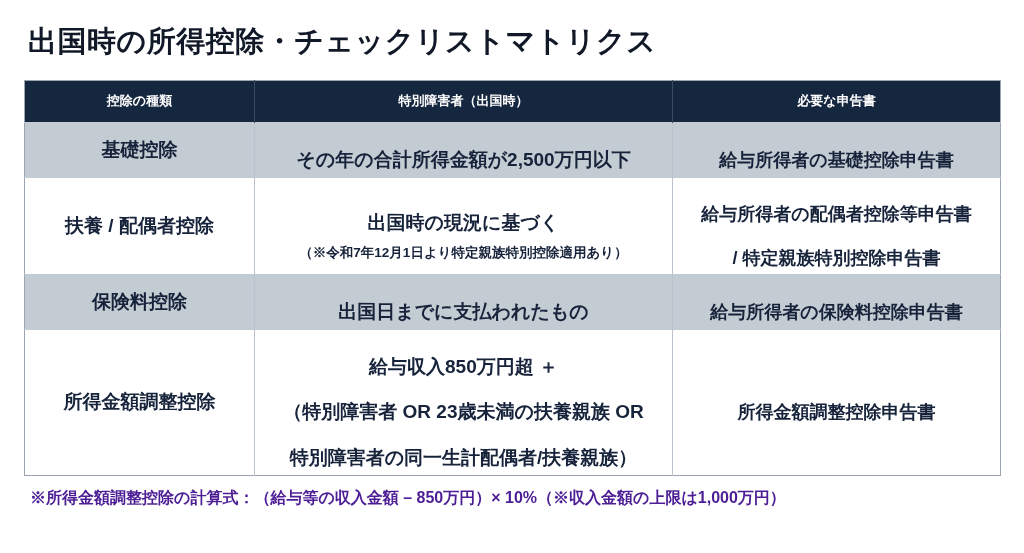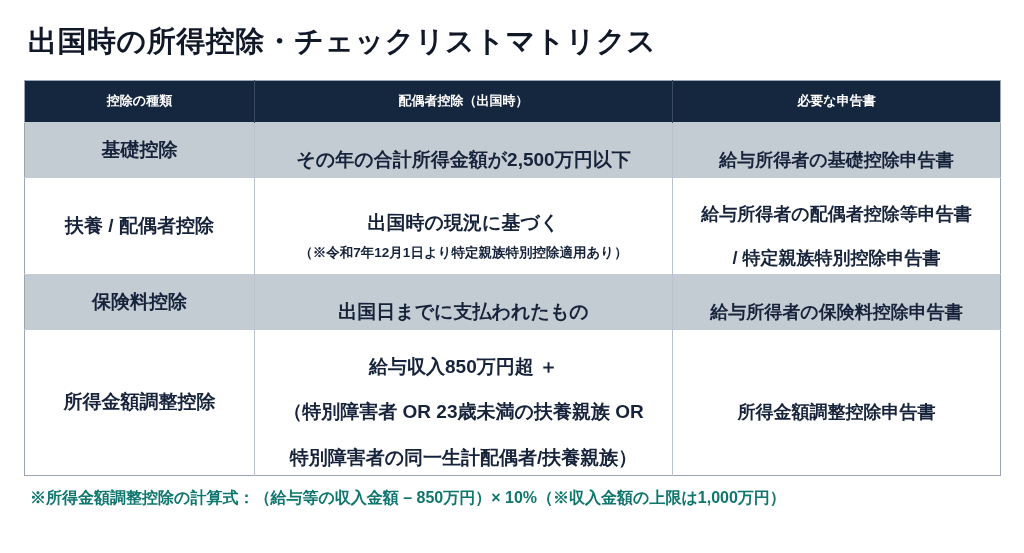--- a/index.html
+++ b/index.html
@@ -88,40 +88,40 @@
     margin-top: 8px;
   }
   .line {
     display: block;
     margin-top: 20px;
   }
   .footnote {
     margin: 12px 0 0 6px;
     font-size: 16px;
     font-weight: bold;
-    color: #0f766e;
+    color: #4c1d95;
   }
 </style>
 </head>
 <body>
 
 <div class="page">
 
   <div class="title">出国時の所得控除・チェックリストマトリクス</div>
 
   <table class="matrix">
     <colgroup>
       <col class="c1">
         <col class="c2">
         <col class="c3">
     </colgroup>
     <thead>
       <tr>
         <th>控除の種類</th>
-        <th>配偶者控除（出国時）</th>
+        <th>特別障害者（出国時）</th>
         <th>必要な申告書</th>
       </tr>
     </thead>
     <tbody>
       <tr class="shaded">
         <td class="cell-kind">基礎控除</td>
         <td class="cell-cond">
           <span class="line">その年の合計所得金額が2,500万円以下</span>
         </td>
         <td class="cell-doc">

